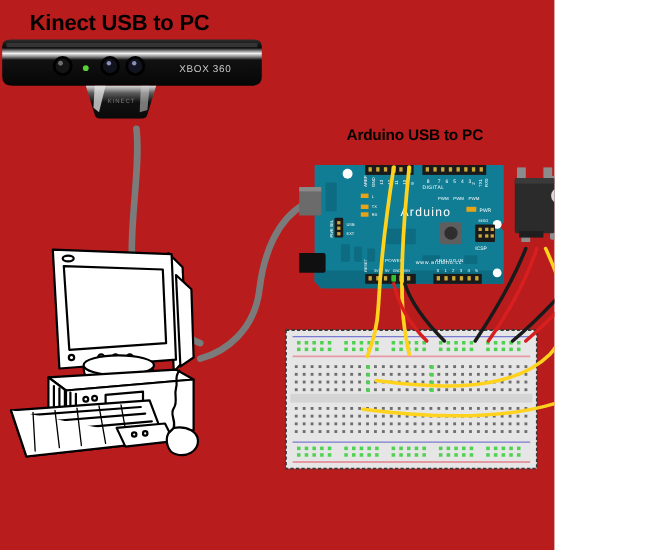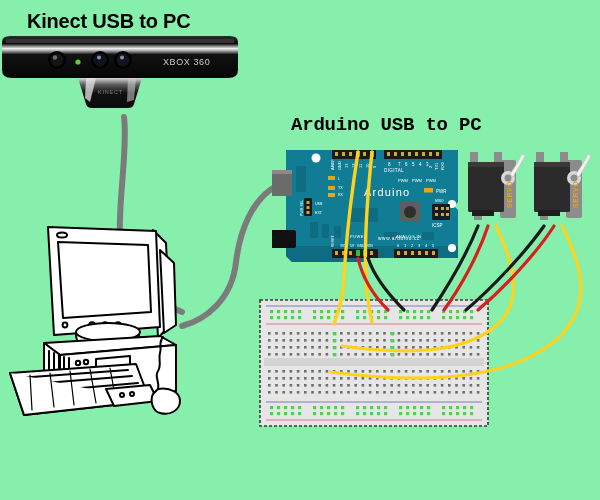--- a/index.html
+++ b/index.html
@@ -3,34 +3,34 @@
 <meta charset="utf-8">
 <title>Kinect Arduino Servo Wiring Diagram</title>
 <style>
   html,body{margin:0;padding:0;background:#ffffff;}
   body{
     font-family:"Liberation Sans", sans-serif;
     -webkit-font-smoothing:antialiased;
   }
   #stage{
     position:relative;
-    width:600px;
+    width:504px;
     height:500px;
-    background:#86efac;
+    background:#b91c1c;
     overflow:hidden;
   }
   .lbl{
     position:absolute;
     font-weight:bold;
     color:#000000;
     white-space:nowrap;
     letter-spacing:-0.2px;
   }
   #title-kinect{ left:27px; top:10px; font-size:20px; }
-  #title-arduino{ left:291px; top:114px; font-size:19px;font-family:Liberation Mono, monospace; }
+  #title-arduino{ left:315px; top:114px; font-size:14px; }
 
   .layer{ position:absolute; left:0; top:0; width:600px; height:500px; }
   .layer svg{ display:block; }
 
   
   #kinect-wrap{ position:absolute; left:0px; top:32px; width:240px; height:76px; }
   #pc-wrap{ position:absolute; left:8px; top:205px; width:205px; height:220px; }
   #arduino-wrap{ position:absolute; left:272px; top:146px; width:200px; height:125px; }
   #servo1-wrap{ position:absolute; left:464px; top:152px; width:64px; height:72px; }
   #servo2-wrap{ position:absolute; left:530px; top:152px; width:64px; height:72px; }

